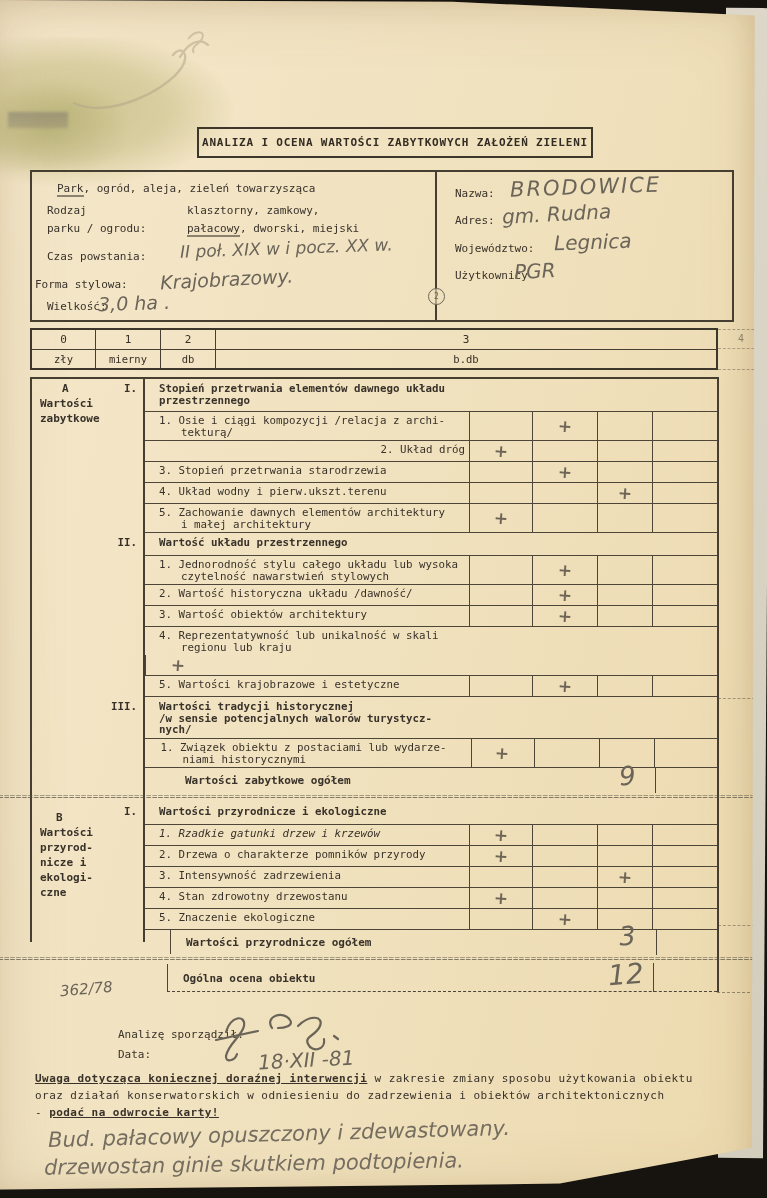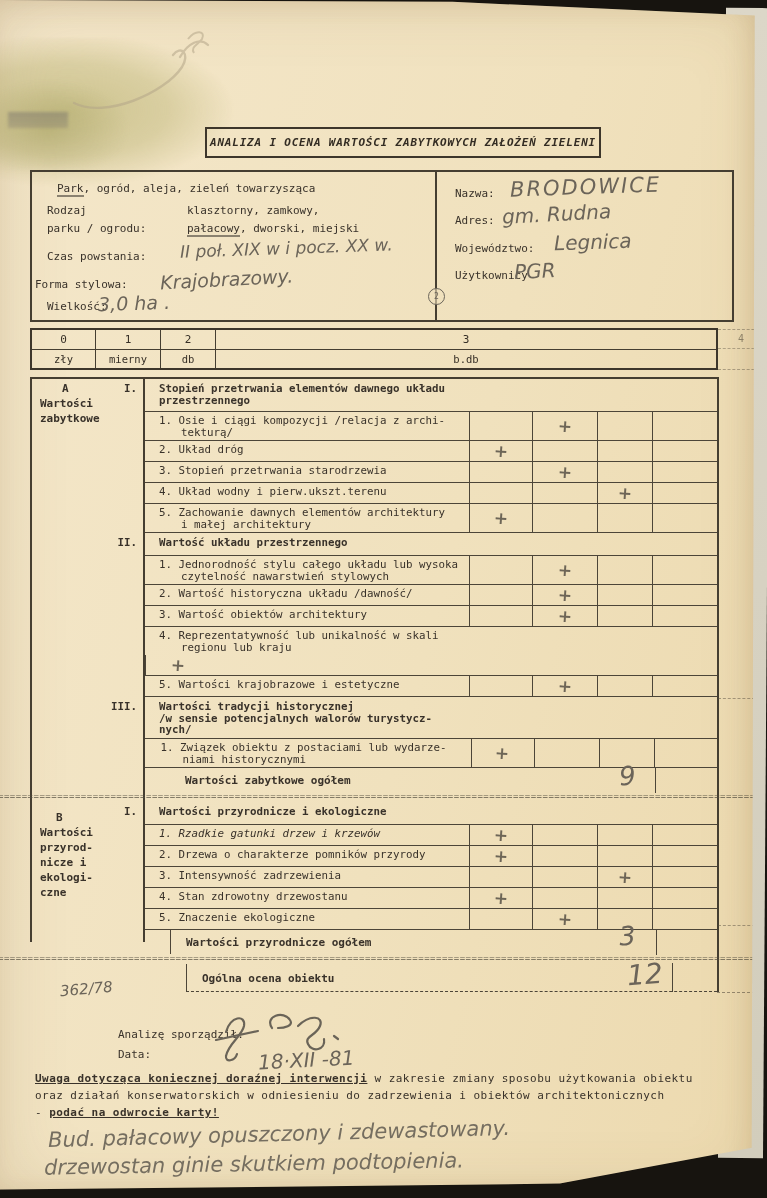--- a/index.html
+++ b/index.html
@@ -24,23 +24,23 @@
   .abs{position:absolute;}
   
   #stain{position:absolute;left:-34px;top:38px;width:270px;height:150px;filter:blur(1px);
     background:radial-gradient(ellipse at 38% 48%,rgba(172,166,94,.55) 0%,rgba(170,164,92,.34) 42%,rgba(172,166,94,0) 70%);}
   #stain2{position:absolute;left:-20px;top:80px;width:150px;height:90px;filter:blur(2px);
     background:radial-gradient(ellipse at 45% 55%,rgba(150,146,78,.38) 0%,rgba(150,146,78,0) 70%);}
   #tape-mark{position:absolute;left:8px;top:112px;width:60px;height:16px;filter:blur(1.5px);
     background:linear-gradient(180deg,rgba(128,122,110,.55),rgba(128,122,110,.32));}
   
   #title-box{
-    position:absolute;left:205px;top:127px;width:392px;height:27px;
+    position:absolute;left:197px;top:127px;width:392px;height:27px;
     border:2px solid #3d362b;display:flex;align-items:center;justify-content:center;
-    font-weight:bold;font-size:11px;letter-spacing:.8px;color:#332c23;font-style:italic;
+    font-weight:bold;font-size:11px;letter-spacing:.8px;color:#332c23;
   }
   
   #info-box{position:absolute;left:30px;top:170px;width:700px;height:148px;border:2px solid #453e31;}
   #info-divider{position:absolute;left:403px;top:0;bottom:0;border-left:2px solid #453e31;}
   .u-pencil{border-bottom:2px solid rgba(120,112,96,.85);}
   #page-marker{
     position:absolute;left:-9px;top:116px;width:15px;height:15px;border-radius:50%;
     border:1px solid #6b655a;color:#6b655a;font-size:8px;line-height:15px;text-align:center;
     background:rgba(240,225,189,.6);
   }
@@ -74,21 +74,21 @@
   .mark{font-family:"DejaVu Sans",sans-serif;font-size:17px;color:#575146;transform:rotate(4deg);font-weight:bold;opacity:.85;}
   .group-label{position:absolute;left:-113px;top:2px;width:106px;font-size:11px;line-height:15px;
     font-weight:bold;color:#39322a;}
   .g-letter{padding-left:30px;}
   .group-label.gB .g-letter{padding-left:24px;}
   .g-line{padding-left:8px;}
   .trow{position:relative;font-size:11px;color:#39322a;box-sizing:border-box;}
   .trow .t-label{font-weight:bold;}
   .trow.a{height:24px;padding:6px 0 0 40px;}
   .trow.b{height:24px;margin-left:25px;border-left:1.5px solid #4c4538;padding:6px 0 0 15px;}
-  .trow.overall{height:28px;margin-left:41px;border-left:1.5px solid #4c4538;
+  .trow.overall{height:28px;margin-left:22px;border-left:1.5px solid #4c4538;
     border-bottom:1.5px dashed #4c4538;padding:8px 0 0 15px;}
   .t-vline{position:absolute;top:-1px;bottom:-1px;border-left:1.5px solid #4c4538;}
   .trow.a .t-vline{left:510px;}
   .trow.b .t-vline,.trow.overall .t-vline{left:485px;}
   .t-value{position:absolute;top:-7px;font-size:26px;transform:rotate(-4deg);}
   .trow.a .t-value{left:474px;}
   .trow.b .t-value{left:448px;top:-9px;}
   .trow.overall .t-value{left:440px;top:-6px;font-size:28px;}
   .eq-sep{height:10px;line-height:9px;font-size:9px;letter-spacing:.5px;color:#514b3d;
     width:767px;margin-left:-147px;overflow:hidden;opacity:.9;}
@@ -187,21 +187,21 @@
             <div class="cl">1. Osie i ciągi kompozycji /relacja z archi-</div>
             <div class="cl cont">tekturą/</div>
           </div>
           <div class="mcell c0"></div>
           <div class="mcell c1">
             <span class="mark">+</span>
           </div>
           <div class="mcell c2"></div>
           <div class="mcell c3"></div>
         </div>
-        <div class="crow" style="min-height: 20px;">
+        <div class="crow" style="min-height: 20px; text-align: right;">
           <div class="ctext">
             <div class="cl">2. Układ dróg</div>
           </div>
           <div class="mcell c0">
             <span class="mark">+</span>
           </div>
           <div class="mcell c1"></div>
           <div class="mcell c2"></div>
           <div class="mcell c3"></div>
         </div>

